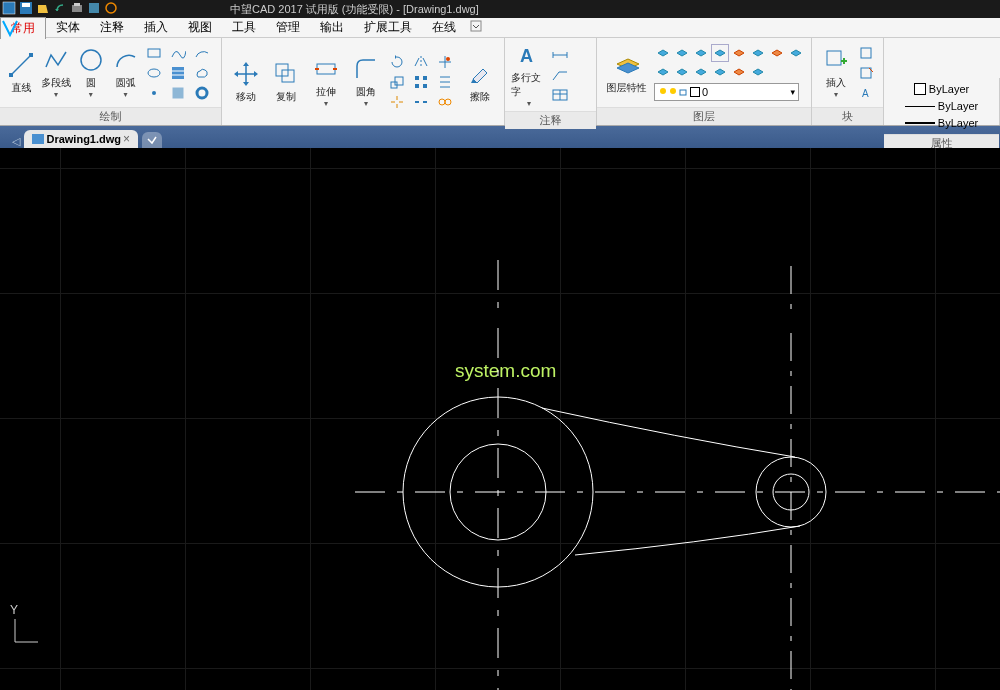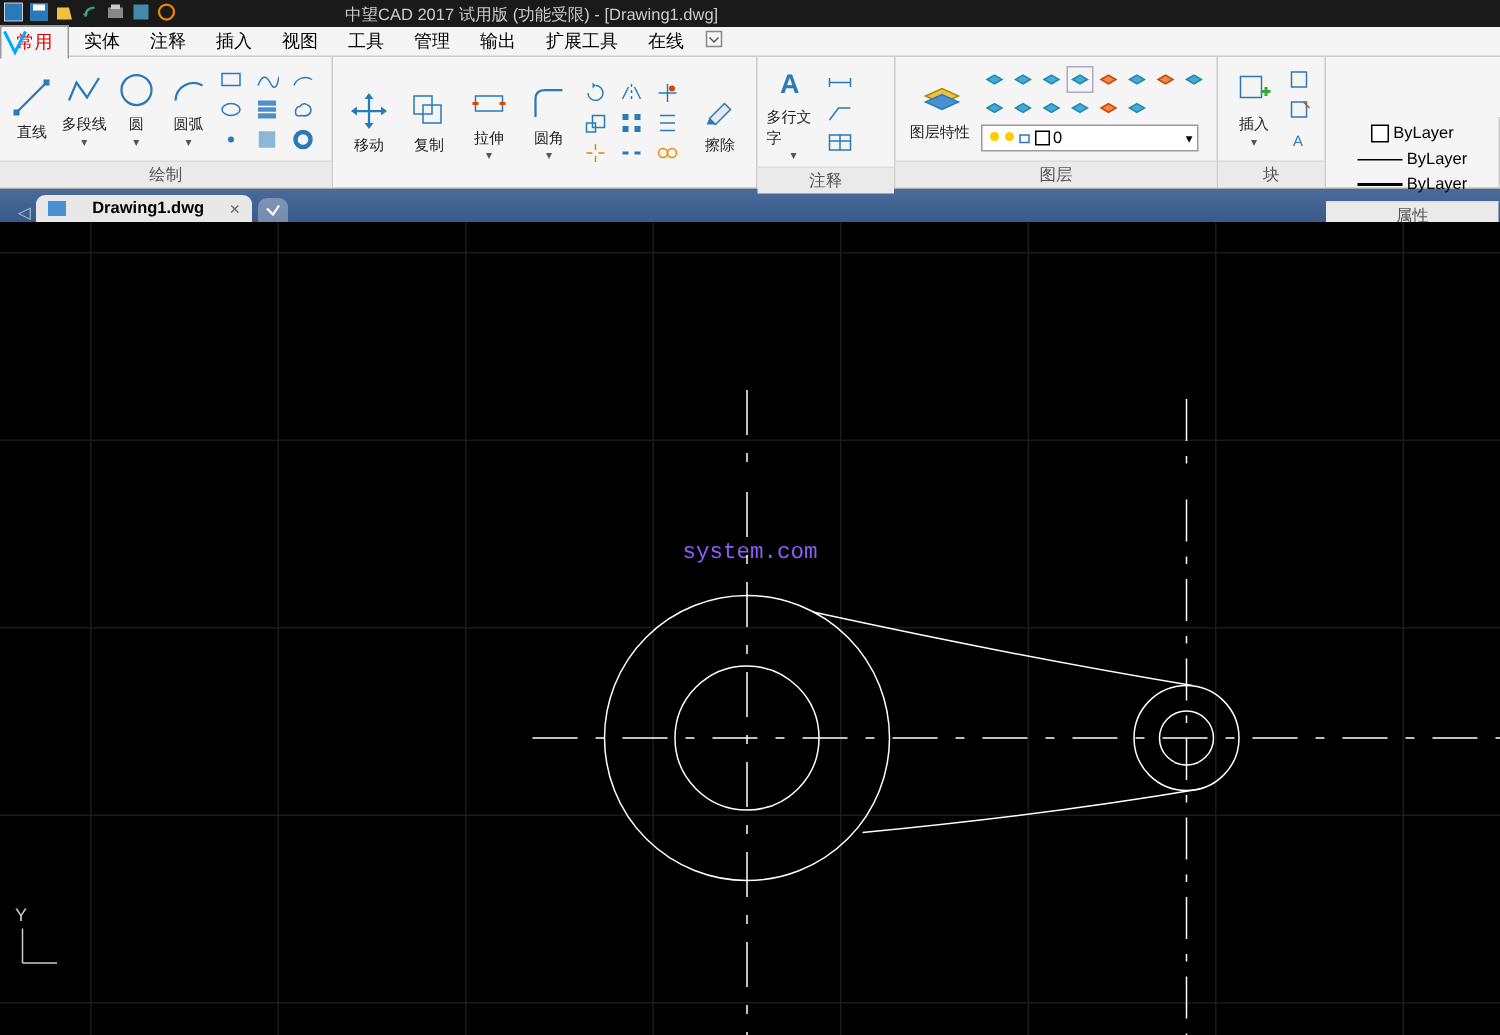--- a/index.html
+++ b/index.html
@@ -23,29 +23,29 @@
 .small-icons.two-row { grid-template-columns: repeat(3, 22px); grid-template-rows: repeat(3, 18px); }
 .small-icon { width: 18px; height: 18px; display: flex; align-items: center; justify-content: center; cursor: pointer; }
 .layer-icons { display: grid; grid-template-columns: repeat(8, 18px); grid-template-rows: repeat(2, 18px); gap: 1px; }
 .layer-dropdown { display: flex; align-items: center; border: 1px solid #999; background: white; height: 18px; width: 145px; font-size: 11px; padding: 0 3px; margin-top: 2px; }
 .layer-dropdown .sq { width: 10px; height: 10px; border: 1px solid #000; margin: 0 2px; }
 .prop-panel { display: flex; flex-direction: column; gap: 1px; font-size: 11px; padding: 3px; min-width: 90px; }
 .prop-row { display: flex; align-items: center; height: 16px; gap: 3px; }
 .prop-line { width: 30px; border-top: 1px solid #000; }
 .prop-sq { width: 12px; height: 12px; border: 1px solid #000; background: white; }
 .doctabs { height: 22px; background: linear-gradient(#4a6a9a, #3a5a8a); display: flex; align-items: flex-end; padding-left: 8px; }
-.doctab { background: #e8e8e8; border-radius: 6px 6px 0 0; padding: 2px 8px; font-size: 11px; display: flex; align-items: center; gap: 17px; cursor: pointer; }
+.doctab { background: #e8e8e8; border-radius: 6px 6px 0 0; padding: 2px 8px; font-size: 11px; display: flex; align-items: center; gap: 2px; cursor: pointer; }
 .doctab-icon { width: 12px; height: 10px; background: #4a90d0; }
 .doctab-close { cursor: pointer; color: #666; font-size: 12px; }
 .newtab { width: 20px; height: 16px; background: rgba(255,255,255,0.3); border-radius: 6px 6px 0 0; margin-left: 4px; display: flex; align-items: center; justify-content: center; cursor: pointer; }
 .canvas { position: relative; width: 1000px; height: 542px; background: #000; overflow: hidden; }
 .grid-v { position: absolute; top: 0; bottom: 0; width: 1px; background: #1a1a1a; }
 .grid-h { position: absolute; left: 0; right: 0; height: 1px; background: #1a1a1a; }
 .watermark1 { position: absolute; left: 418px; top: 170px; color: #555; font-size: 48px; font-weight: bold; font-style: italic; font-family: Georgia, serif; }
-.watermark2 { position: absolute; left: 455px; top: 212px; color: #8b5cf6; font-size: 15px; font-family: Liberation Mono, monospace; }
+.watermark2 { position: absolute; left: 455px; top: 212px; color: #bef264; font-size: 19px; font-family: Liberation Sans, sans-serif; }
 .axis { position: absolute; left: 10px; bottom: 40px; color: #ccc; font-size: 12px; }
 svg.drawing { position: absolute; left: 0; top: 0; }
 </style>
 </head>
 <body>
 
 <div class="titlebar">
   <div class="titlebar-icons">
     <span>
         <svg width="14" height="14">

